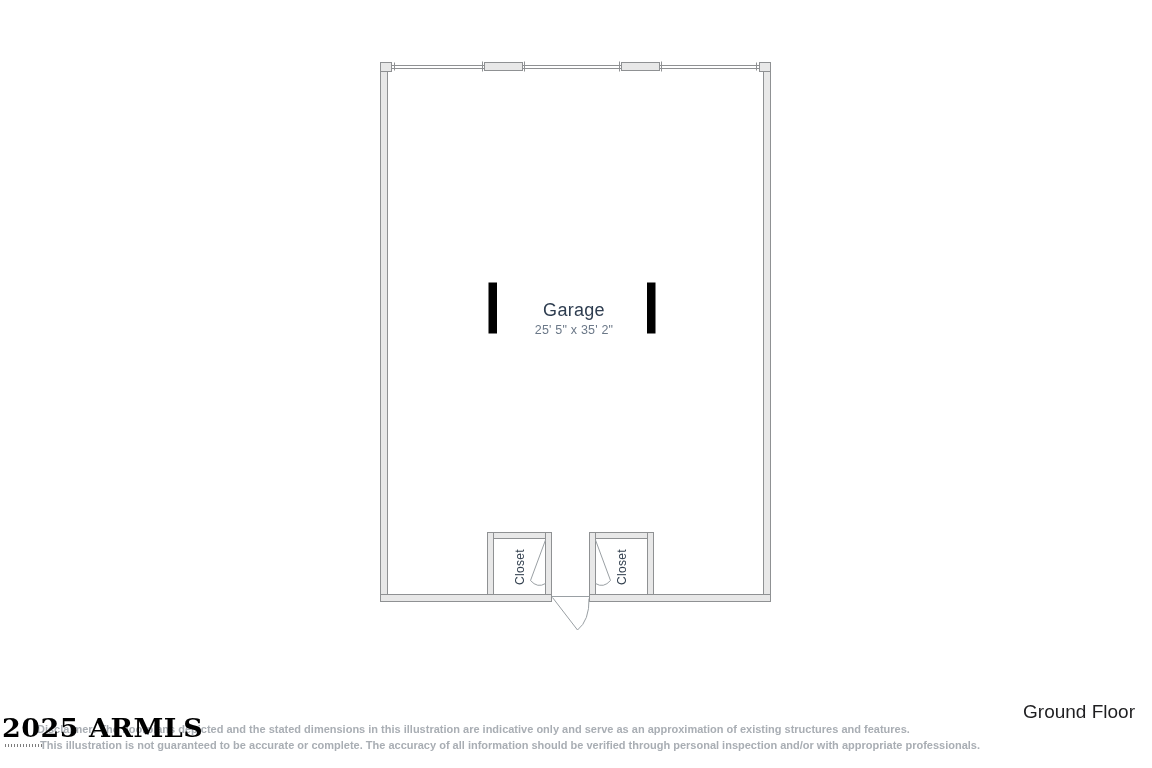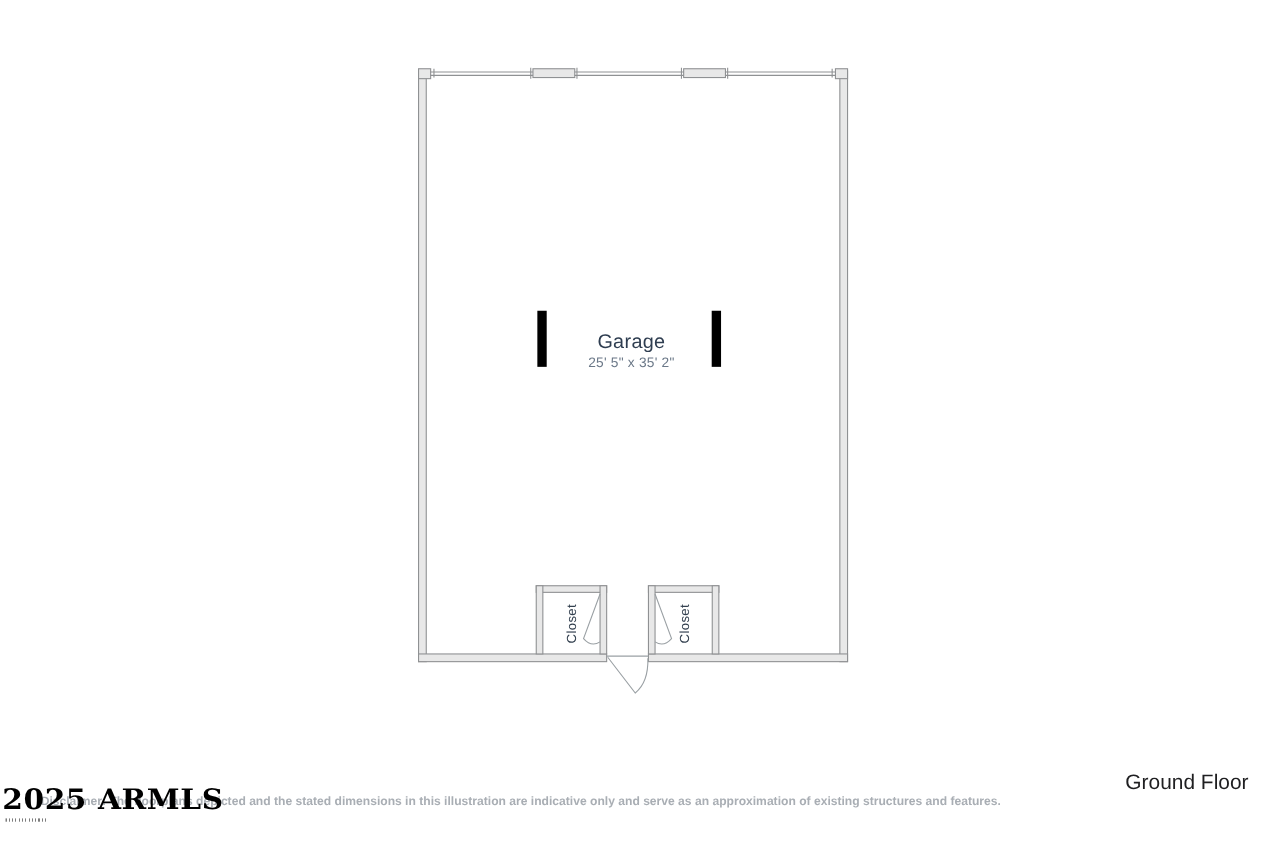--- a/index.html
+++ b/index.html
@@ -143,17 +143,18 @@
   </svg>
 
   <div class="abs room-label" id="garage-label">Garage</div>
   <div class="abs room-dims" id="garage-dims">25' 5" x 35' 2"</div>
   <div class="abs closet-label" id="closet-left-label">Closet</div>
   <div class="abs closet-label" id="closet-right-label">Closet</div>
 
   <div class="abs" id="floor-name">Ground Floor</div>
 
   <div class="abs disclaimer-line" id="disclaimer-line1">Disclaimer: The floorplans depicted and the stated dimensions in this illustration are indicative only and serve as an approximation of existing structures and features.</div>
+  <div class="abs disclaimer-line" id="disclaimer-line2">This illustration is not guaranteed to be accurate or complete. The accuracy of all information should be verified through personal inspection and/or with appropriate professionals.</div>
 
   <div class="abs" id="watermark">2025 ARMLS</div>
   <div class="abs" id="watermark-fineprint"></div>
 
 </div>
 
 </body></html>

